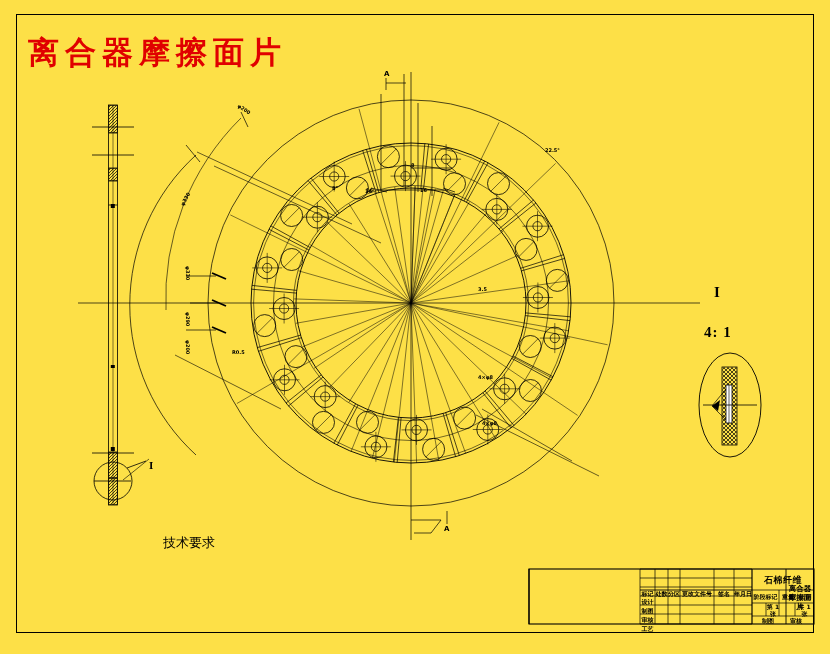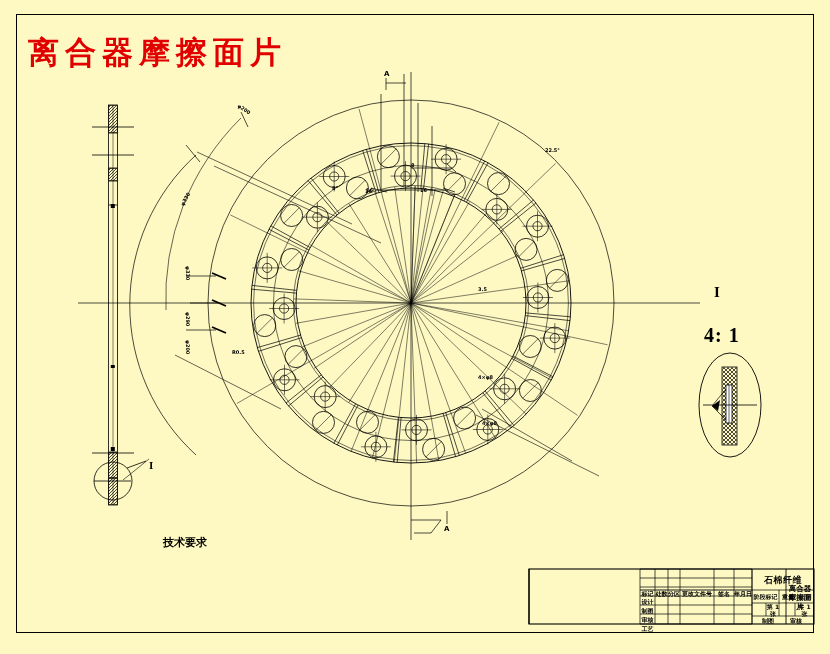--- a/index.html
+++ b/index.html
@@ -1,31 +1,31 @@
 <!DOCTYPE html>
 <html><head>
 <meta charset="utf-8">
 <style>
   html,body{margin:0;padding:0;background:#ffffff;}
   body{width:830px;height:654px;overflow:hidden;
        font-family:"Liberation Sans",sans-serif;color:#000;}
-  #sheet{position:relative;width:830px;height:654px;background:#fef9c3;}
+  #sheet{position:relative;width:830px;height:654px;background:#fde047;}
   .border-outer{position:absolute;left:16px;top:14px;width:798px;height:619px;
                 border:1.6px solid #000;box-sizing:border-box;}
   #title-text{position:absolute;left:28px;top:32px;font-size:31px;color:#e00000;
               letter-spacing:6px;font-weight:700;white-space:nowrap;
               font-family:"DejaVu Sans",sans-serif;}
-  #tech-req{position:absolute;left:163px;top:527px;width:250px;font-size:11px;
-            line-height:10.6px;font-weight:700;color:#000;white-space:pre-line;
+  #tech-req{position:absolute;left:163px;top:527px;width:250px;font-size:13px;
+            line-height:10.6px;font-weight:400;color:#000;white-space:pre-line;
             font-family:"DejaVu Sans",sans-serif;}
   #tech-req .hd{display:block;margin-bottom:1px;}
   svg{position:absolute;left:0;top:0;width:830px;height:654px;}
   .detail-label{position:absolute;font-family:"Liberation Serif",serif;font-weight:700;}
   #dv-roman{left:714px;top:284px;font-size:15px;}
-  #dv-scale{left:704px;top:324px;font-size:20px;letter-spacing:1px;text-align:center;}
+  #dv-scale{left:704px;top:324px;font-size:15px;letter-spacing:1px;text-align:center;}
   #detail-mark-I{position:absolute;left:149px;top:459px;font-size:11px;
                  font-family:"Liberation Serif",serif;font-weight:700;}
   .tb-cell{position:absolute;font-size:6px;font-weight:700;color:#000;
            font-family:"DejaVu Sans",sans-serif;line-height:7px;
            display:flex;align-items:center;justify-content:center;text-align:center;}
   .tb-mat{font-size:9px;letter-spacing:0.5px;}
   .tb-name{font-size:7.5px;line-height:9px;}
   .secmark{position:absolute;font-size:7px;font-weight:700;
            font-family:"DejaVu Sans",sans-serif;}
   .dimtxt{position:absolute;font-size:5px;font-weight:700;color:#000;

